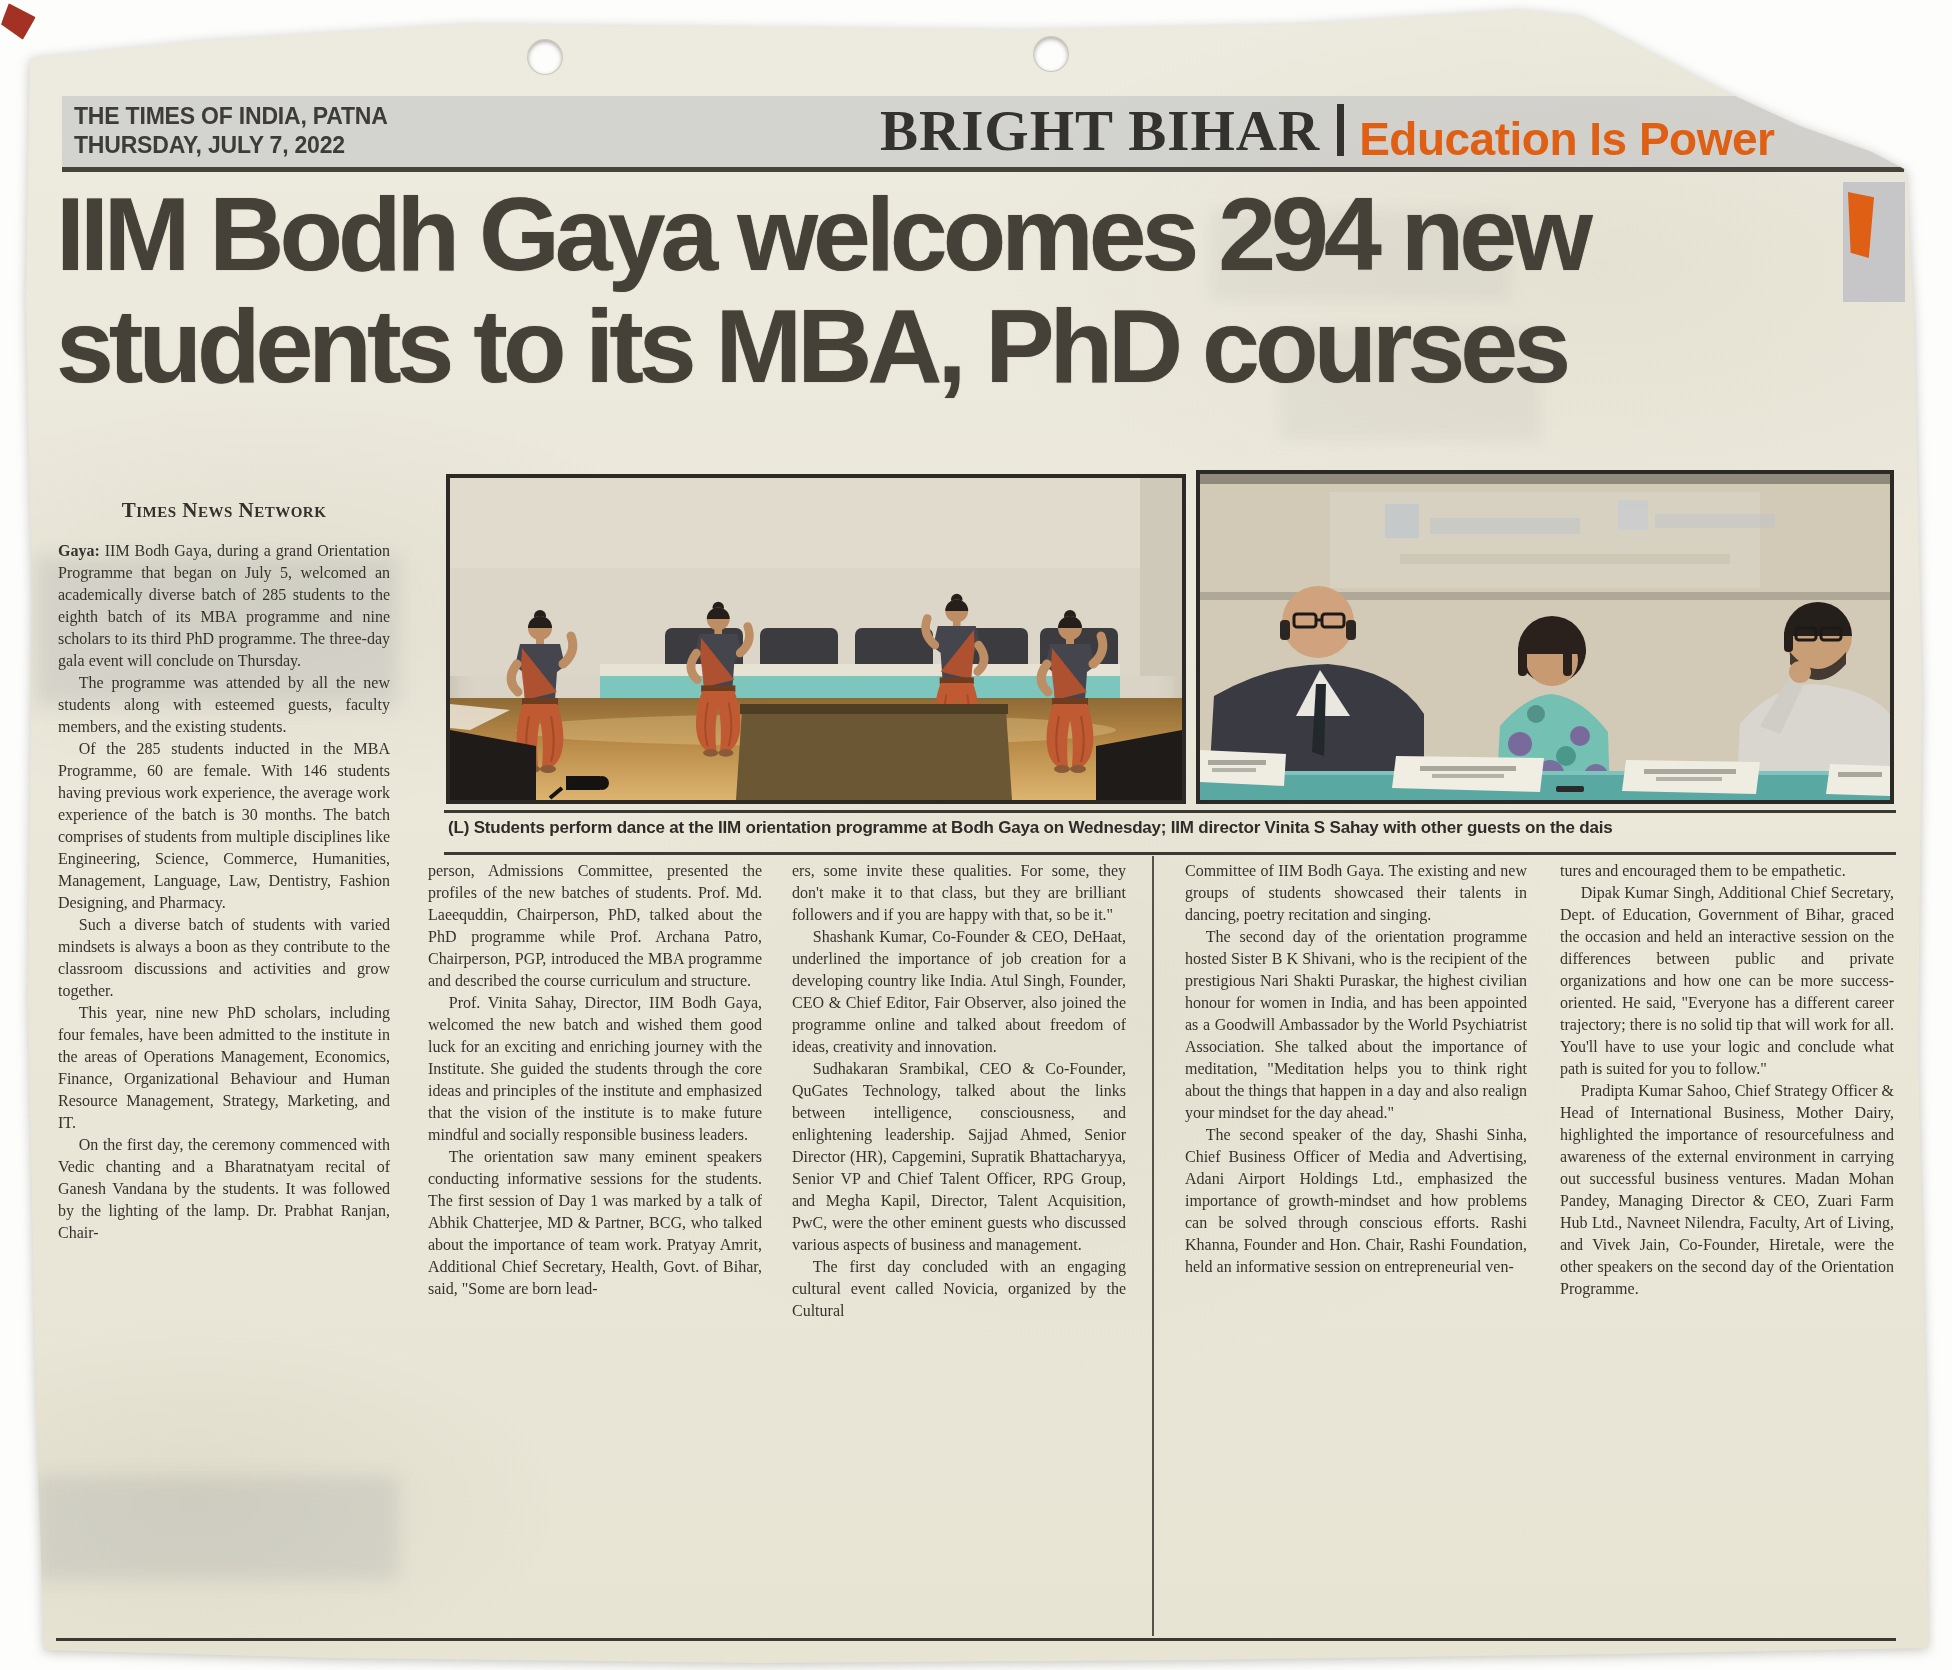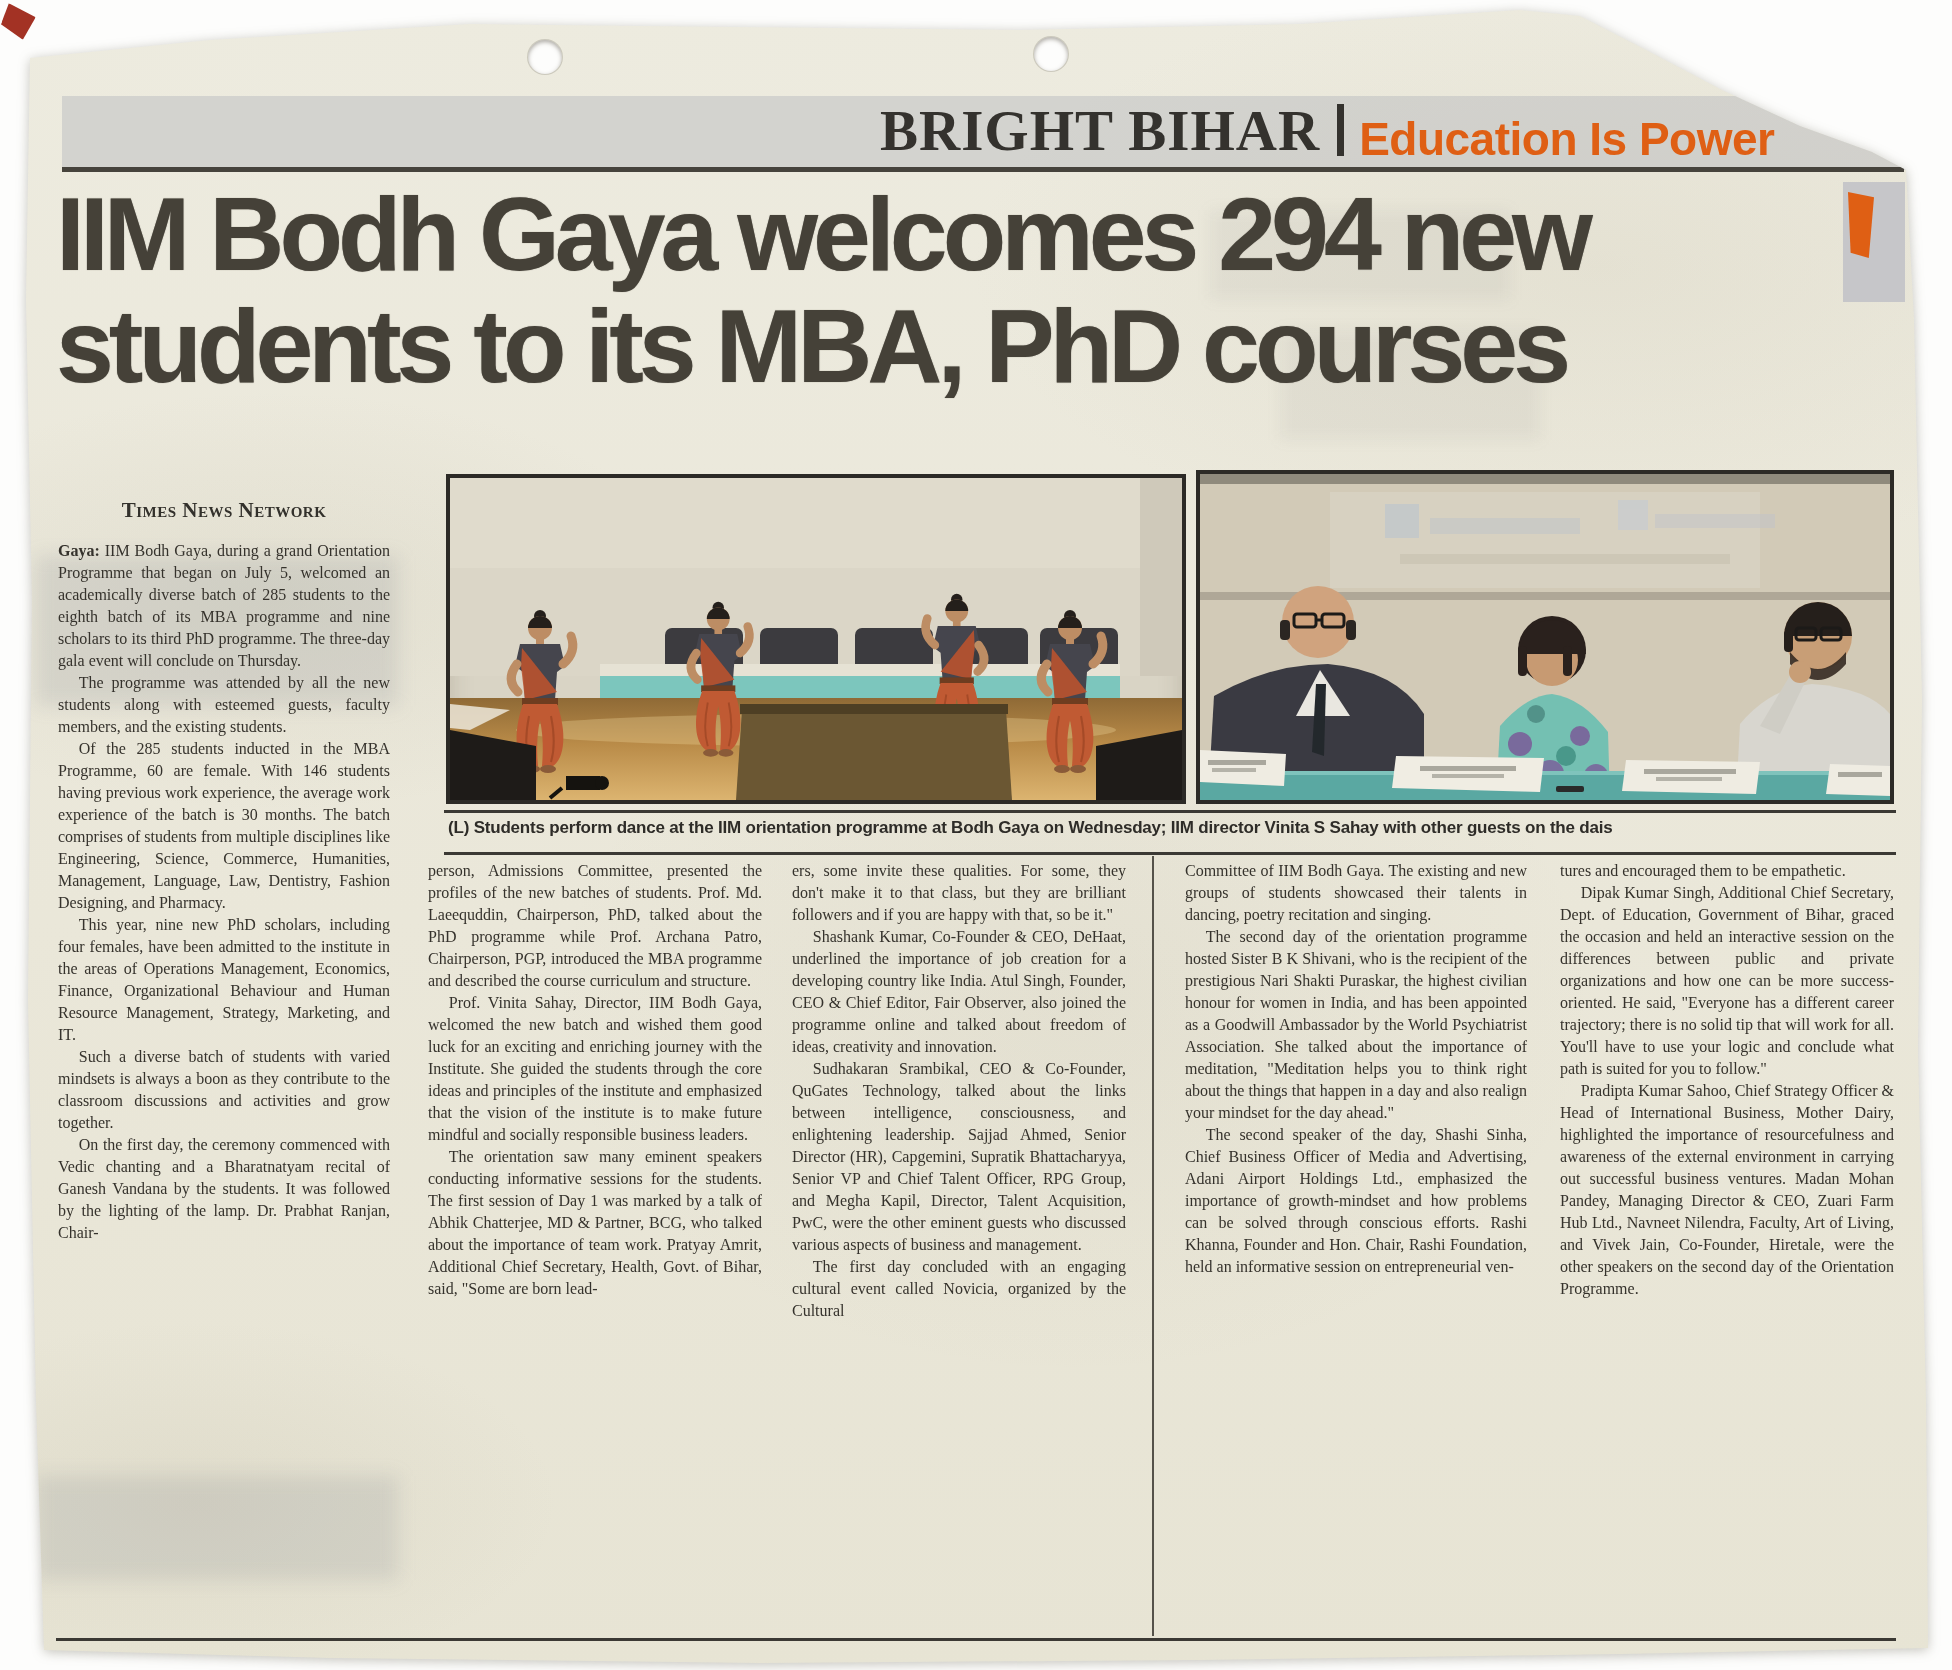--- a/index.html
+++ b/index.html
@@ -92,20 +92,24 @@
 
   <div id="paper-wrap">
   <div id="paper">
 
     <div id="band" class="abs"></div>
     <div id="shade1" class="abs shade"></div>
     <div id="shade2" class="abs shade"></div>
     <div id="bleed1" class="abs bleed"></div>
     <div id="bleed2" class="abs bleed"></div>
 
+    <div id="masthead" class="abs">
+      <div>THE TIMES OF INDIA, PATNA</div>
+      <div>THURSDAY, JULY 7, 2022</div>
+    </div>
 
     <div id="section-row" class="abs">
       <span id="section-title">BRIGHT BIHAR</span>
       <span id="section-divider"></span>
       <span id="section-tagline">Education Is Power</span>
     </div>
 
     <div id="edge-remnant" class="abs">
           <i id="edge-orange"></i>
         </div>
@@ -243,22 +247,22 @@
     </figure>
 
     <div id="cap-rule-top" class="abs"></div>
     <div id="caption" class="abs">(L) Students perform dance at the IIM orientation programme at Bodh Gaya on Wednesday; IIM director Vinita S Sahay with other guests on the dais</div>
     <div id="cap-rule-bot" class="abs"></div>
 
     <section id="col1" class="abs col">
       <p class="noindent"><strong class="dateline">Gaya:</strong> <span>IIM Bodh Gaya, during a grand Orientation Programme that began on July 5, welcomed an academically diverse batch of 285 students to the eighth batch of its MBA programme and nine scholars to its third PhD programme. The three-day gala event will conclude on Thursday.</span></p>
       <p>The programme was attended by all the new students along with esteemed guests, faculty members, and the existing students.</p>
       <p>Of the 285 students inducted in the MBA Programme, 60 are female. With 146 students having previous work experience, the average work experience of the batch is 30 months. The batch comprises of students from multiple disciplines like Engineering, Science, Commerce, Humanities, Management, Language, Law, Dentistry, Fashion Designing, and Pharmacy.</p>
+      <p>Such a diverse batch of students with varied mindsets is always a boon as they contribute to the classroom discussions and activities and grow together.</p>
       <p>This year, nine new PhD scholars, including four females, have been admitted to the institute in the areas of Operations Management, Economics, Finance, Organizational Behaviour and Human Resource Management, Strategy, Marketing, and IT.</p>
-      <p>Such a diverse batch of students with varied mindsets is always a boon as they contribute to the classroom discussions and activities and grow together.</p>
       <p>On the first day, the ceremony commenced with Vedic chanting and a Bharatnatyam recital of Ganesh Vandana by the students. It was followed by the lighting of the lamp. Dr. Prabhat Ranjan, Chair-</p>
     </section>
 
     <section id="col2" class="abs col">
       <p class="noindent">person, Admissions Committee, presented the profiles of the new batches of students. Prof. Md. Laeequddin, Chairperson, PhD, talked about the PhD programme while Prof. Archana Patro, Chairperson, PGP, introduced the MBA programme and described the course curriculum and structure.</p>
       <p>Prof. Vinita Sahay, Director, IIM Bodh Gaya, welcomed the new batch and wished them good luck for an exciting and enriching journey with the Institute. She guided the students through the core ideas and principles of the institute and emphasized that the vision of the institute is to make future mindful and socially responsible business leaders.</p>
       <p>The orientation saw many eminent speakers conducting informative sessions for the students. The first session of Day 1 was marked by a talk of Abhik Chatterjee, MD &amp; Partner, BCG, who talked about the importance of team work. Pratyay Amrit, Additional Chief Secretary, Health, Govt. of Bihar, said, "Some are born lead-</p>
     </section>
 
     <section id="col3" class="abs col">

